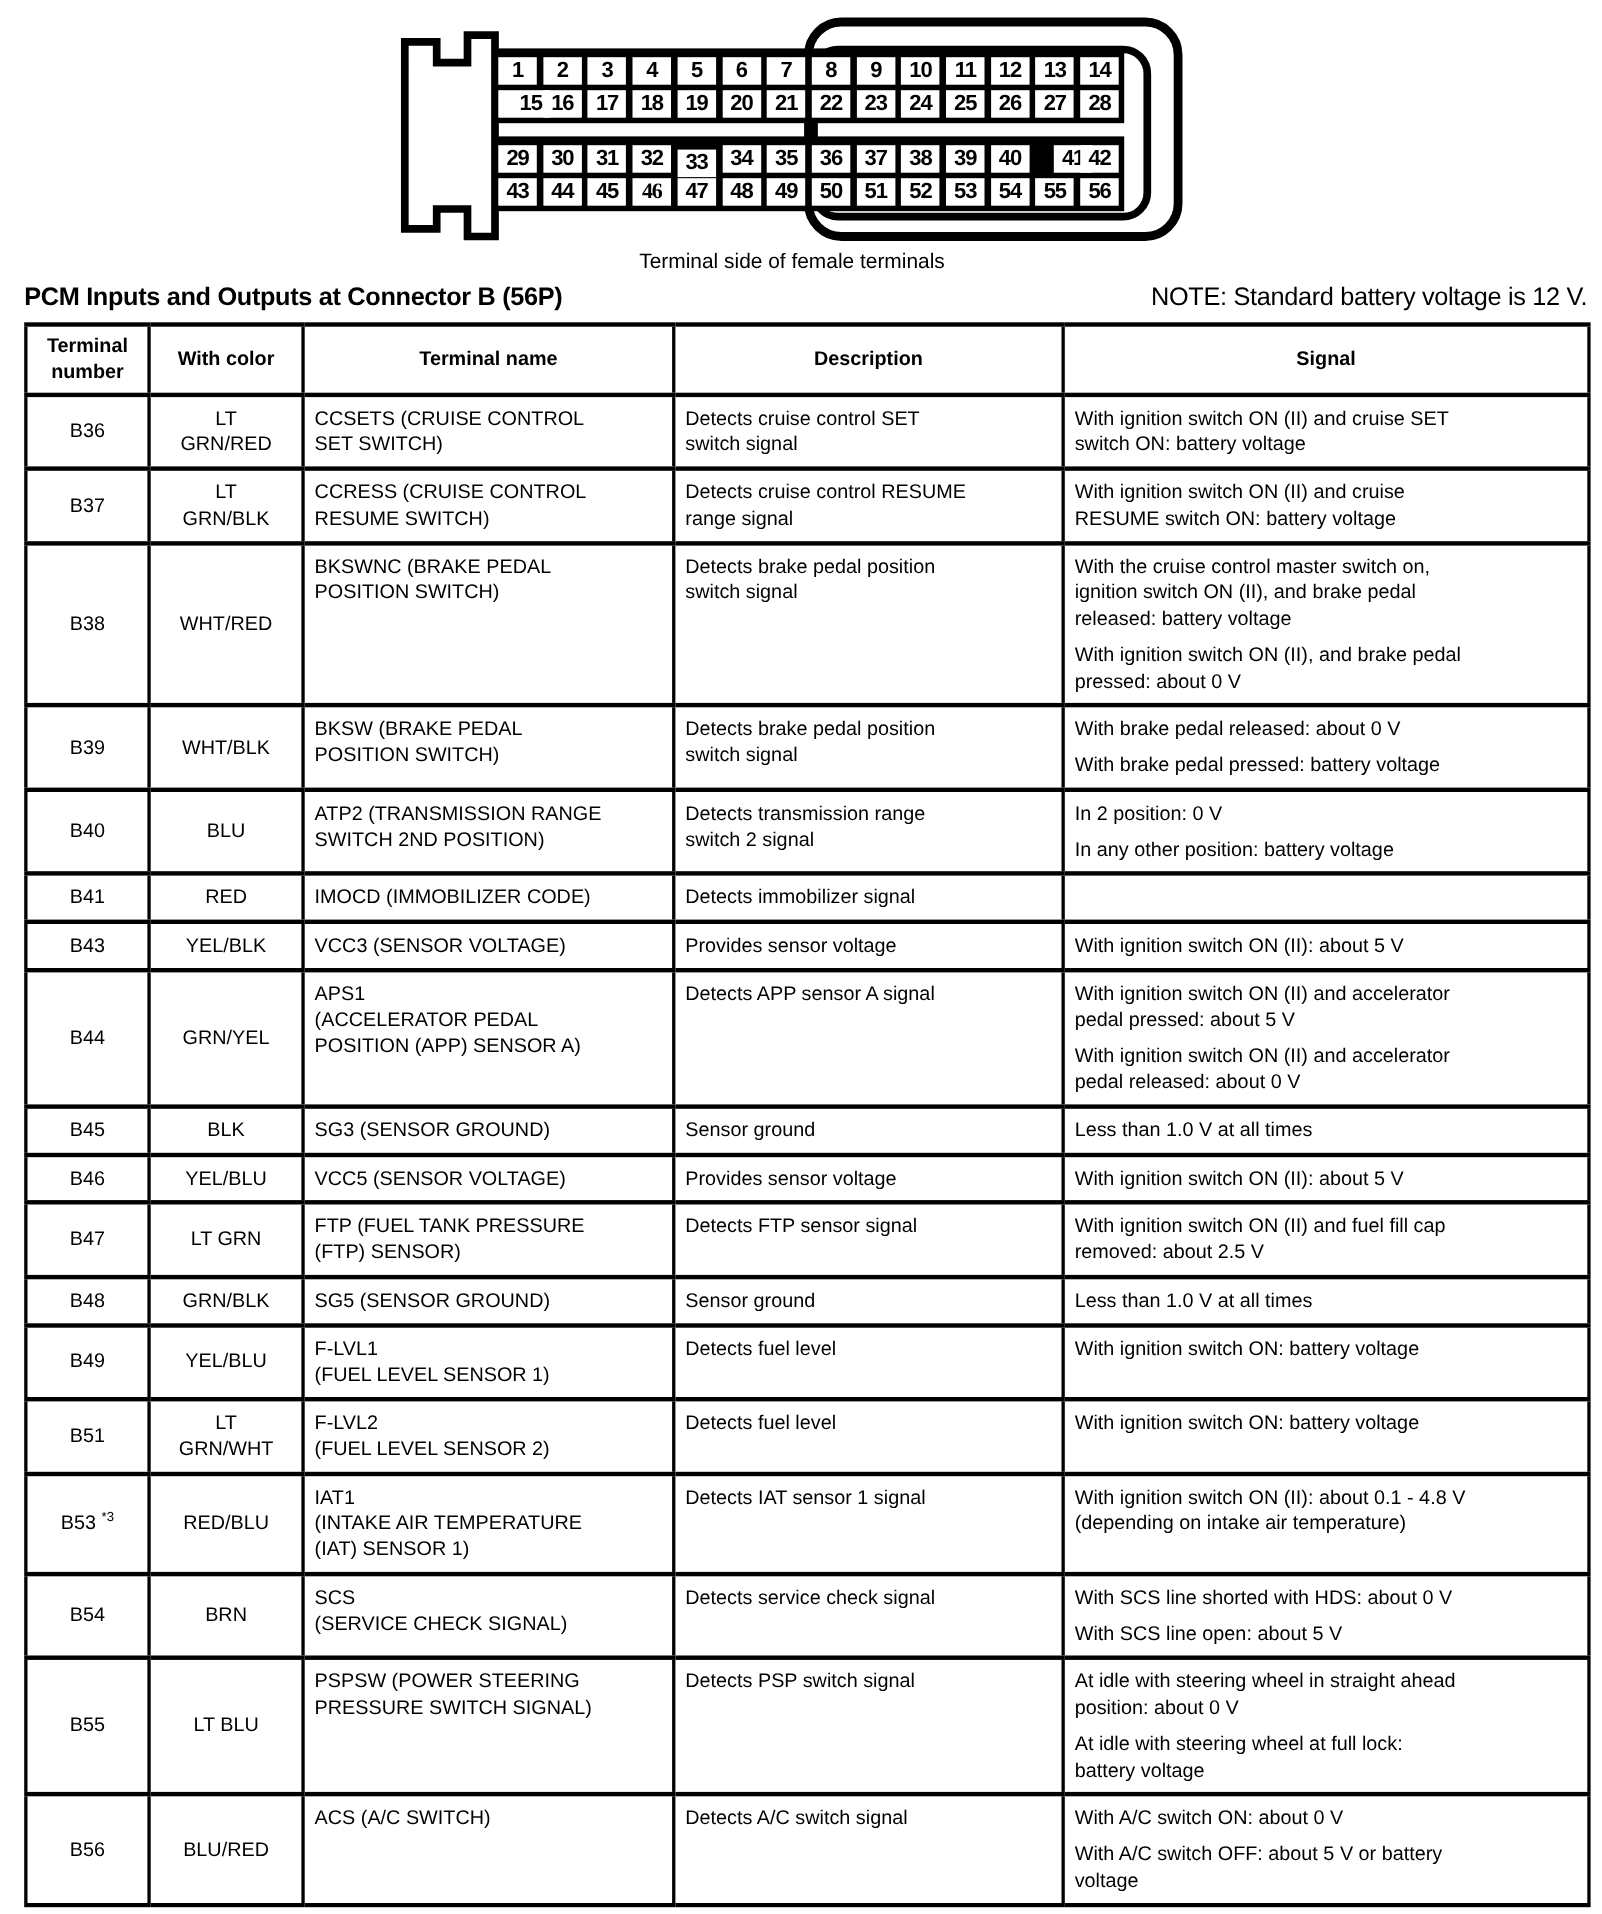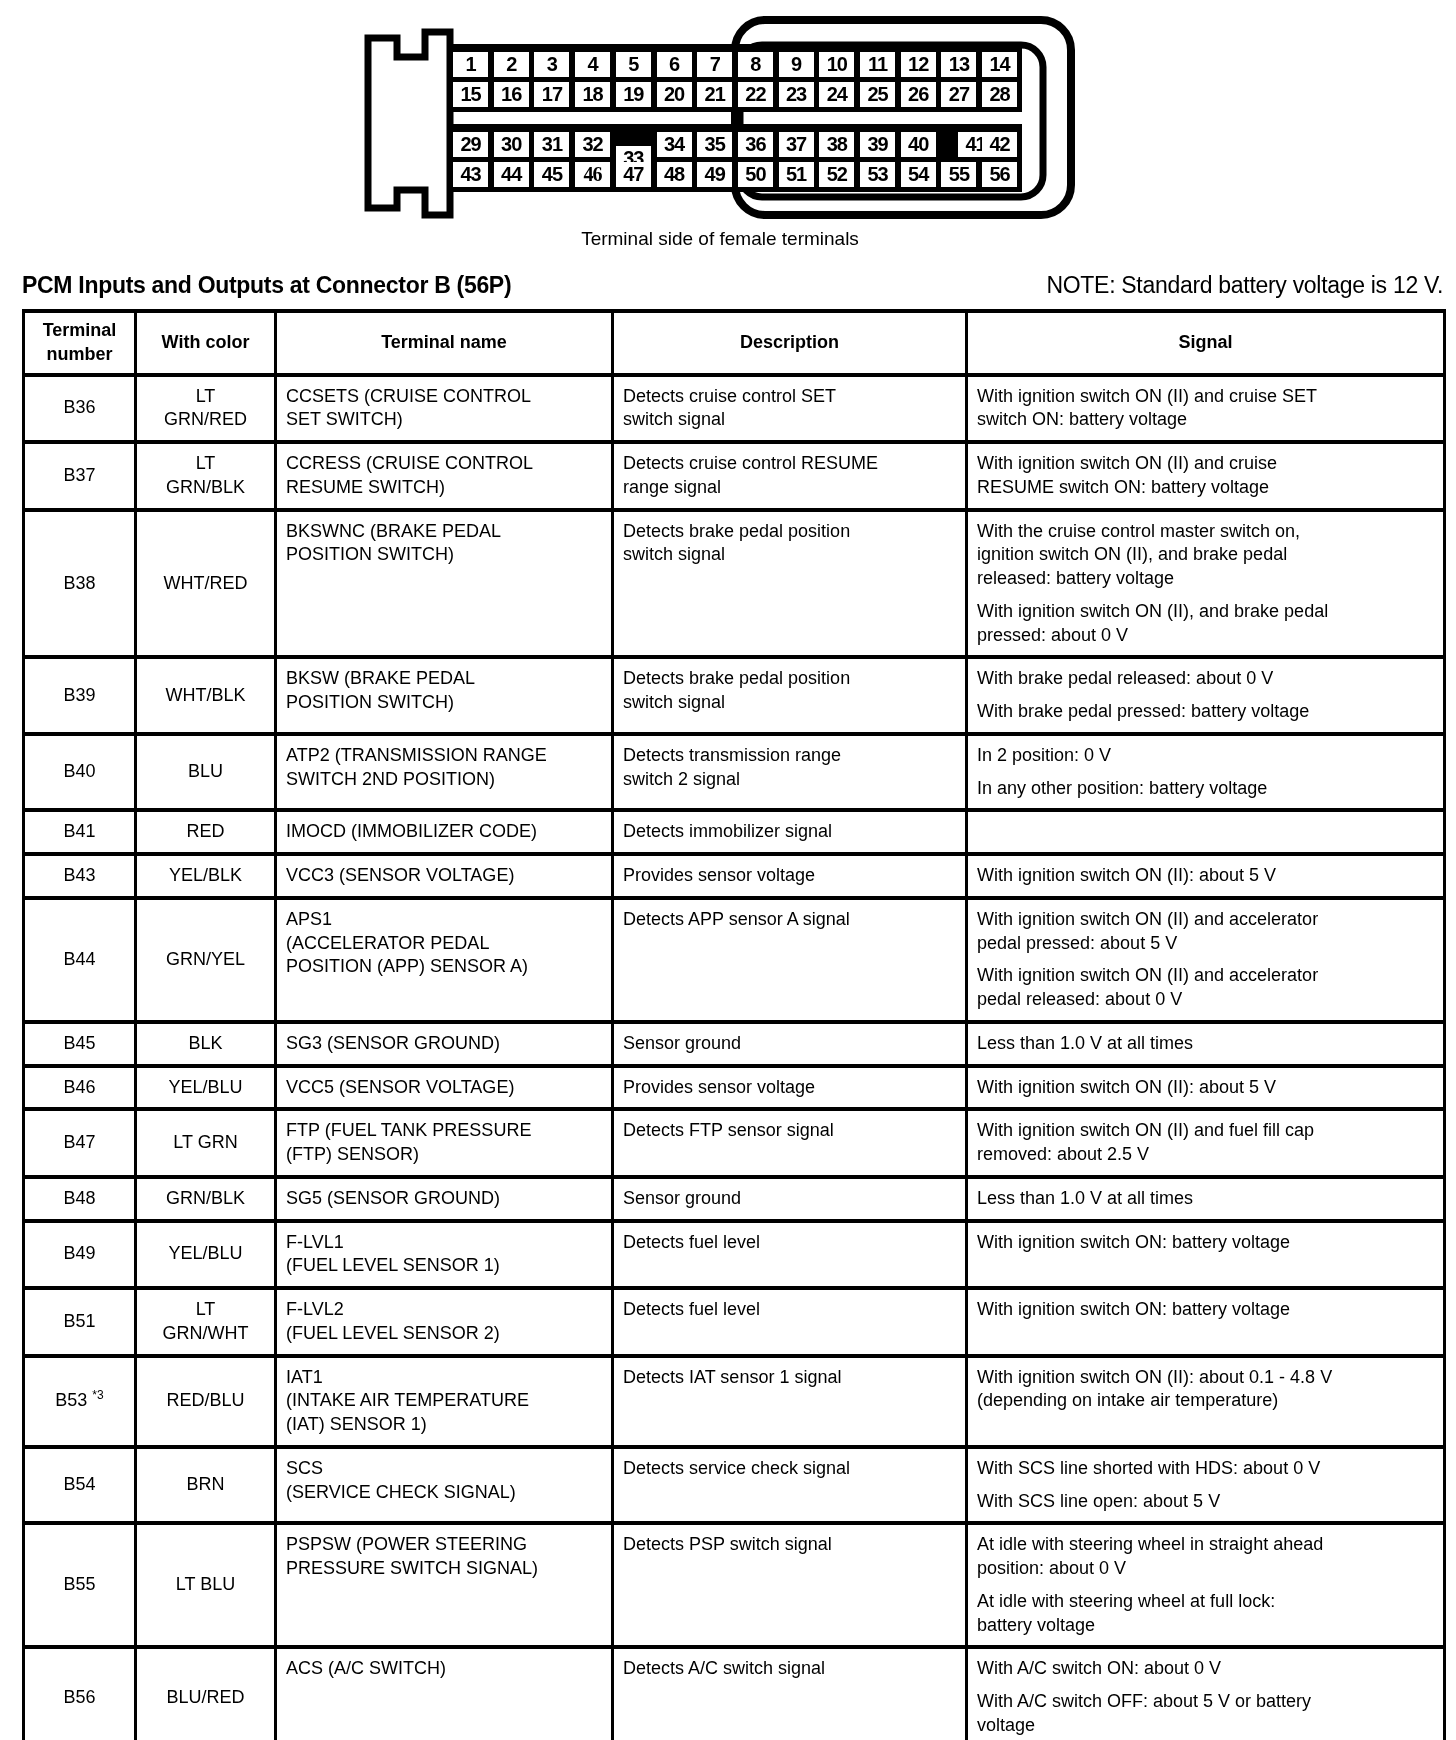--- a/index.html
+++ b/index.html
@@ -25,21 +25,21 @@
     letter-spacing:-1px;
   }
   .caption{
     width:720px;margin:6px 0 0 360px;
     text-align:center;
     font-size:19px;
   }
   
   .title-row{
     display:flex;justify-content:space-between;align-items:center;
-    margin:22px 13px 10px 22px;
+    margin:6px 13px 10px 22px;
   }
   .title-row .title{font-weight:bold;font-size:23px;letter-spacing:-0.3px;}
   .title-row .note{font-size:23px;letter-spacing:-0.3px;}
   
   table.pcm{
     border-collapse:collapse;
     table-layout:fixed;
     width:1421px;
     margin-left:22px;
   }
@@ -88,39 +88,39 @@
       <div class="pin" style="left: 255.8px; top: 40px;">5</div>
       <div class="pin" style="left: 296.5px; top: 40px;">6</div>
       <div class="pin" style="left: 337.2px; top: 40px;">7</div>
       <div class="pin" style="left: 377.9px; top: 40px;">8</div>
       <div class="pin" style="left: 418.6px; top: 40px;">9</div>
       <div class="pin" style="left: 459.3px; top: 40px;">10</div>
       <div class="pin" style="left: 500px; top: 40px;">11</div>
       <div class="pin" style="left: 540.7px; top: 40px;">12</div>
       <div class="pin" style="left: 581.4px; top: 40px;">13</div>
       <div class="pin" style="left: 622.1px; top: 40px;">14</div>
-      <div class="pin" style="left: 93px; top: 70px;">15</div>
+      <div class="pin" style="left: 93px; top: 70px; padding-left: 12px;">15</div>
       <div class="pin" style="left: 133.7px; top: 70px;">16</div>
       <div class="pin" style="left: 174.4px; top: 70px;">17</div>
       <div class="pin" style="left: 215.1px; top: 70px;">18</div>
       <div class="pin" style="left: 255.8px; top: 70px;">19</div>
       <div class="pin" style="left: 296.5px; top: 70px;">20</div>
       <div class="pin" style="left: 337.2px; top: 70px;">21</div>
       <div class="pin" style="left: 377.9px; top: 70px;">22</div>
       <div class="pin" style="left: 418.6px; top: 70px;">23</div>
       <div class="pin" style="left: 459.3px; top: 70px;">24</div>
       <div class="pin" style="left: 500px; top: 70px;">25</div>
       <div class="pin" style="left: 540.7px; top: 70px;">26</div>
       <div class="pin" style="left: 581.4px; top: 70px;">27</div>
       <div class="pin" style="left: 622.1px; top: 70px;">28</div>
       <div class="pin" style="left: 93px; top: 120px;">29</div>
       <div class="pin" style="left: 133.7px; top: 120px;">30</div>
       <div class="pin" style="left: 174.4px; top: 120px;">31</div>
       <div class="pin" style="left: 215.1px; top: 120px;">32</div>
-      <div class="pin" style="left: 255.8px; top: 134px;">33</div>
+      <div class="pin" style="left: 255.8px; top: 124px;">33</div>
       <div class="pin" style="left: 296.5px; top: 120px;">34</div>
       <div class="pin" style="left: 337.2px; top: 120px;">35</div>
       <div class="pin" style="left: 377.9px; top: 120px;">36</div>
       <div class="pin" style="left: 418.6px; top: 120px;">37</div>
       <div class="pin" style="left: 459.3px; top: 120px;">38</div>
       <div class="pin" style="left: 500px; top: 120px;">39</div>
       <div class="pin" style="left: 540.7px; top: 120px;">40</div>
       <div class="pin" style="left: 598px; top: 120px;">41</div>
       <div class="pin" style="left: 622.1px; top: 120px;">42</div>
       <div class="pin" style="left: 93px; top: 150px;">43</div>

